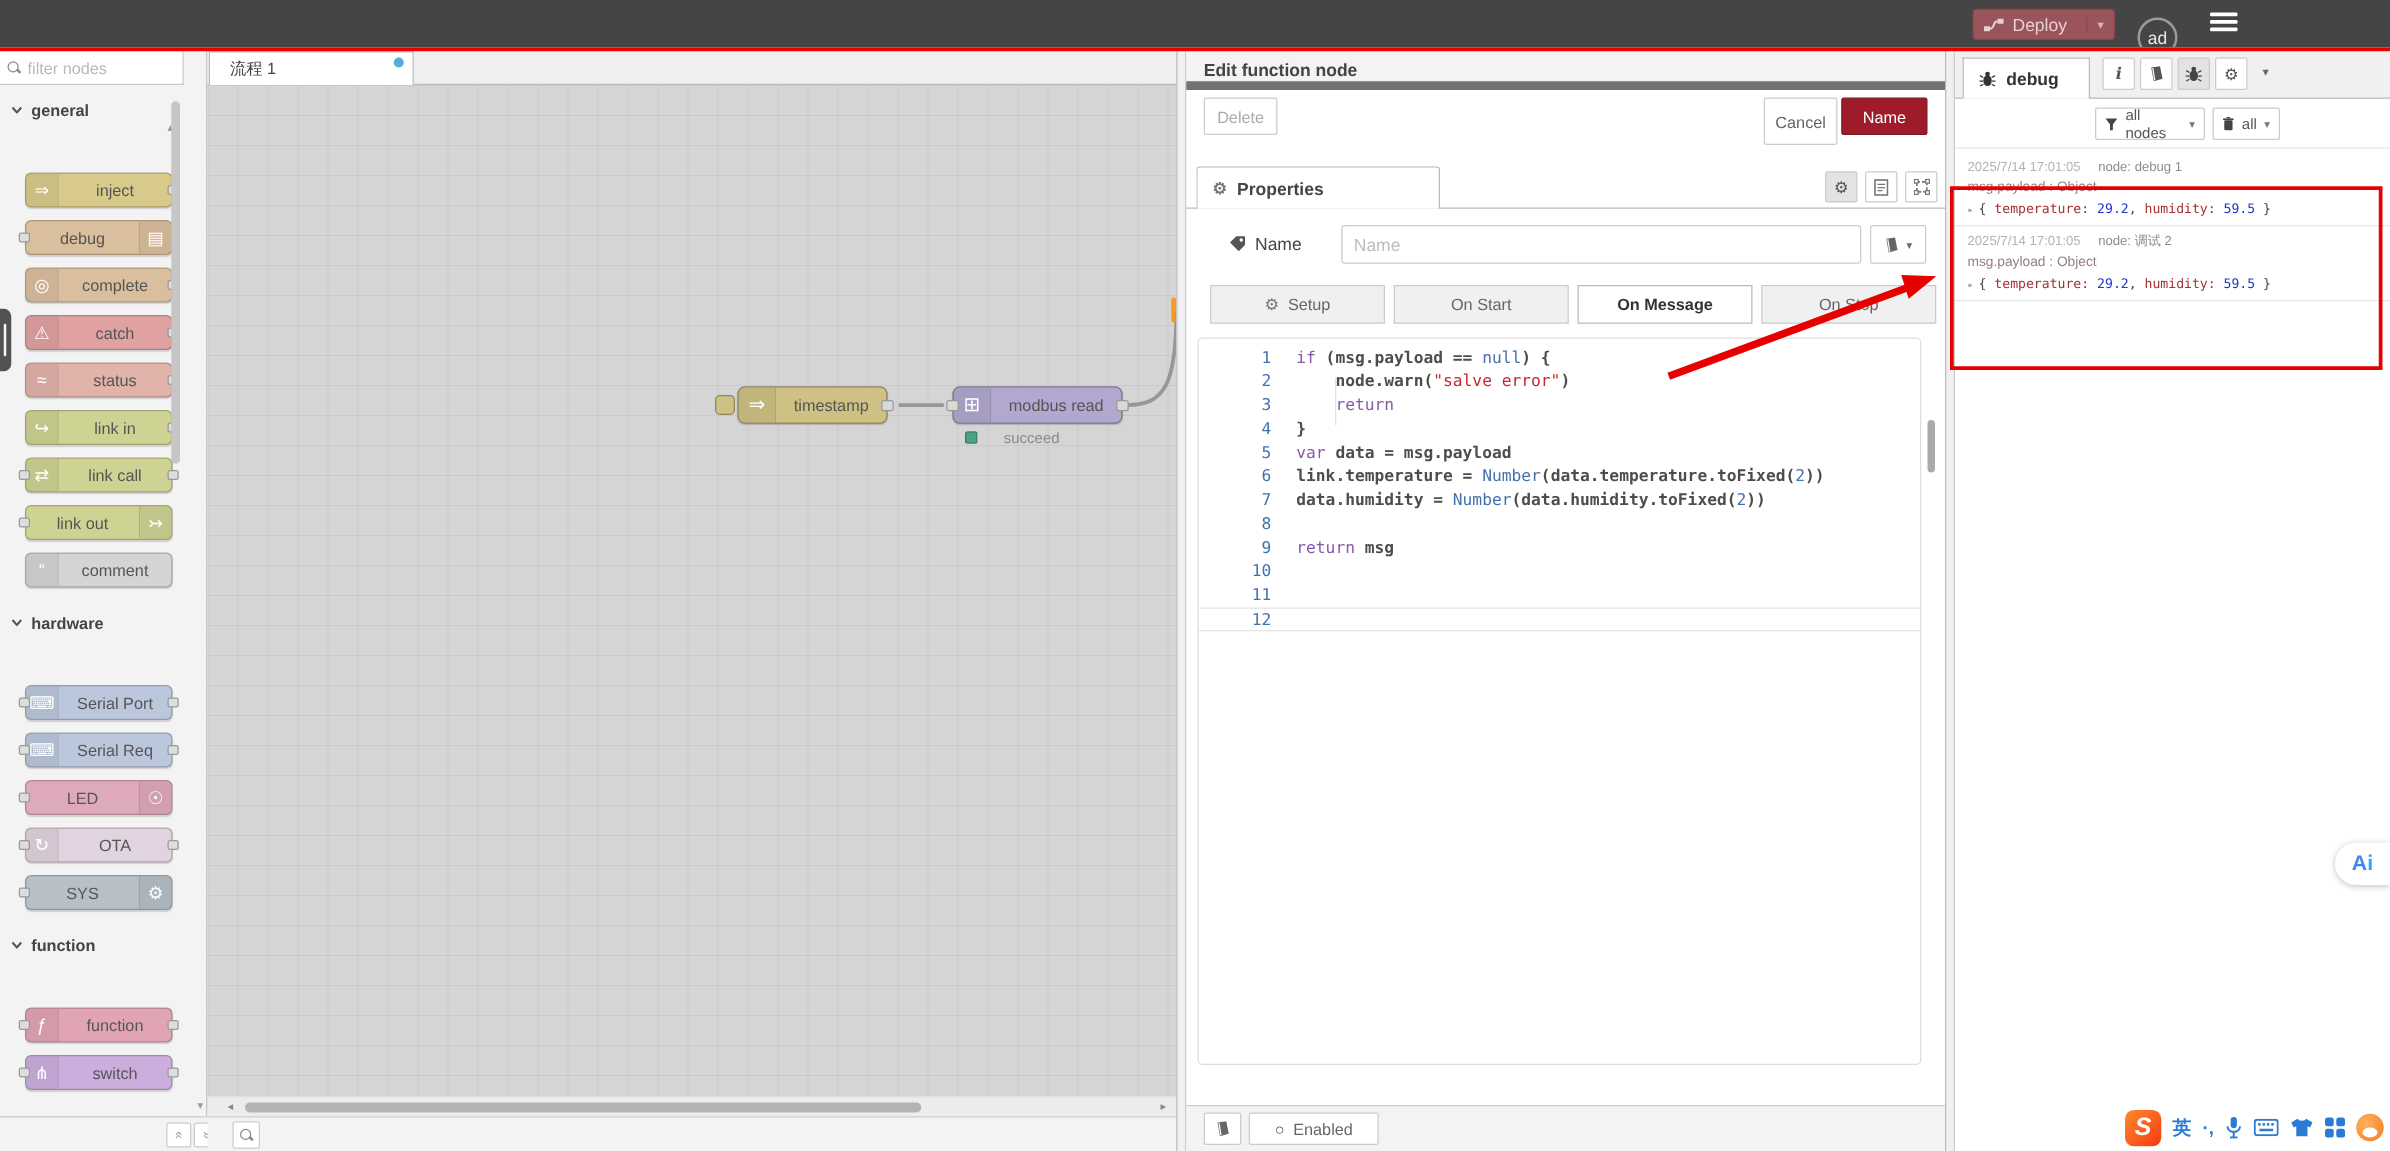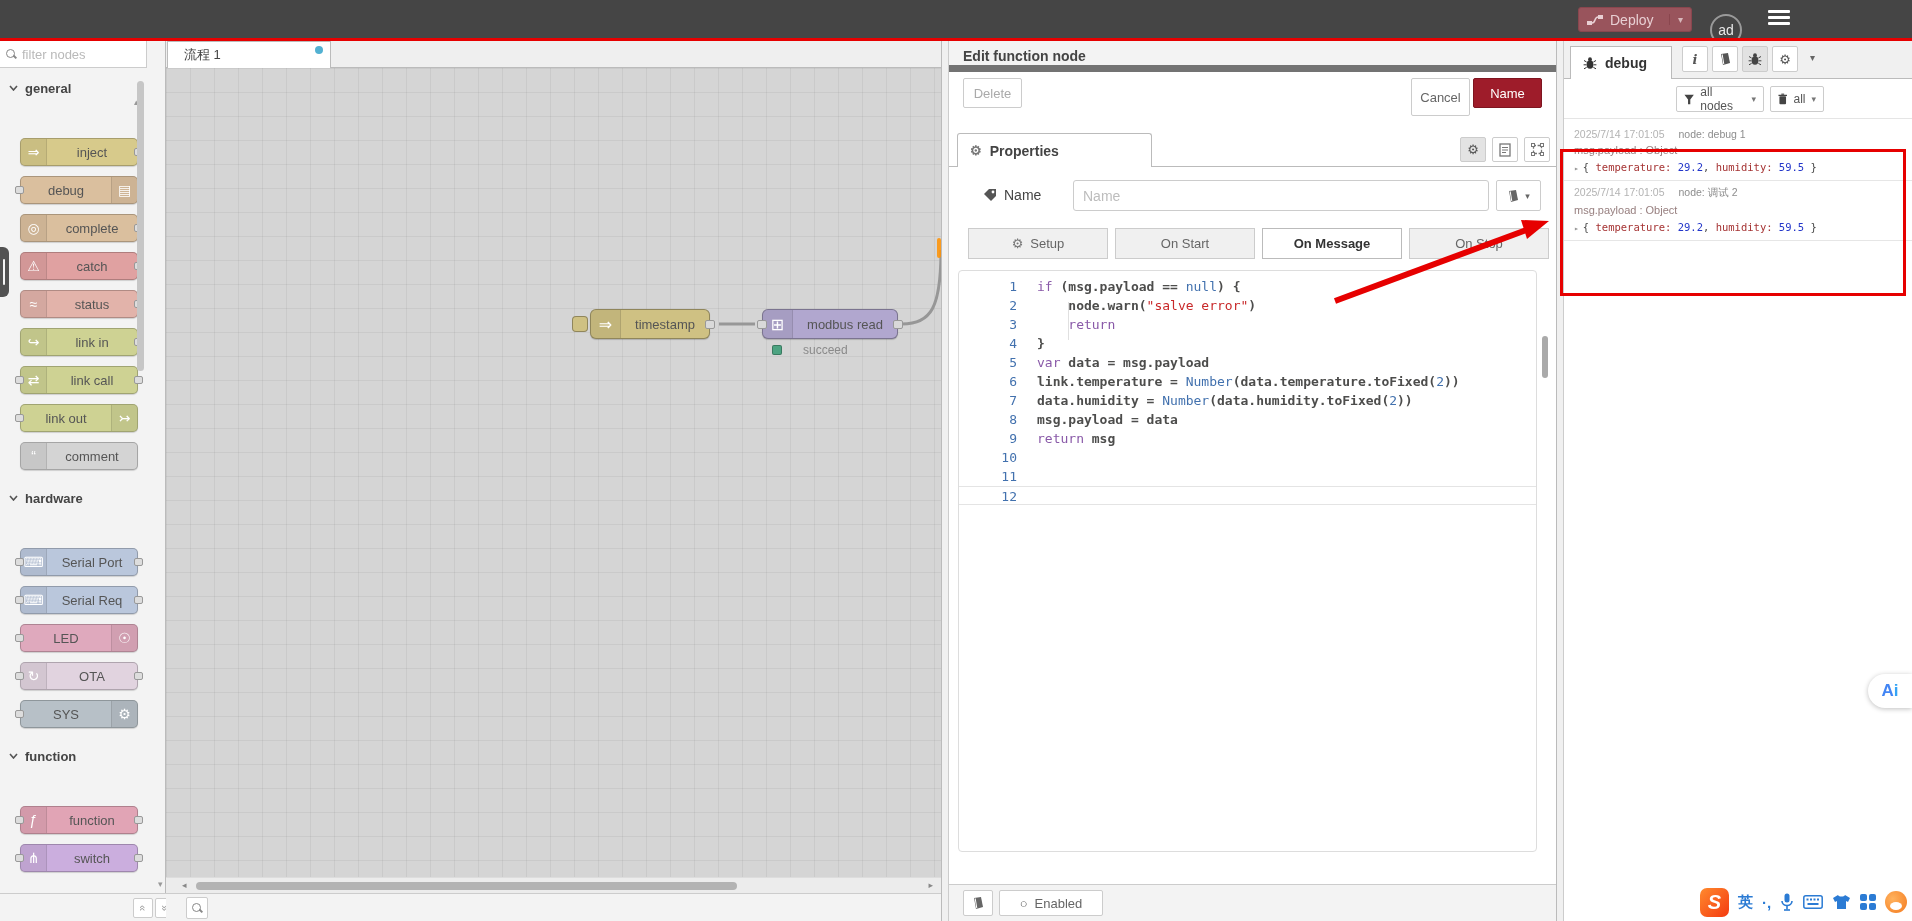--- a/index.html
+++ b/index.html
@@ -428,21 +428,21 @@
     <div class="editor" id="editor">
       <div class="edpad"></div>
       <div id="editor-lines">
           <div class="edrow"><div class="gut">1</div><div class="cod"><span class="tk-kw">if</span><span class="tk-pl"> (msg.payload == </span><span class="tk-num">null</span><span class="tk-pl">) {</span></div></div>
           <div class="edrow"><div class="gut">2</div><div class="cod"><span class="tk-pl">    node.warn(</span><span class="tk-str">"salve error"</span><span class="tk-pl">)</span></div></div>
           <div class="edrow"><div class="gut">3</div><div class="cod"><span class="tk-pl">    </span><span class="tk-kw">return</span></div></div>
           <div class="edrow"><div class="gut">4</div><div class="cod"><span class="tk-pl">}</span></div></div>
           <div class="edrow"><div class="gut">5</div><div class="cod"><span class="tk-kw">var</span><span class="tk-pl"> data = msg.payload</span></div></div>
           <div class="edrow"><div class="gut">6</div><div class="cod"><span class="tk-pl">link.temperature = </span><span class="tk-fn">Number</span><span class="tk-pl">(data.temperature.toFixed(</span><span class="tk-num">2</span><span class="tk-pl">))</span></div></div>
           <div class="edrow"><div class="gut">7</div><div class="cod"><span class="tk-pl">data.humidity = </span><span class="tk-fn">Number</span><span class="tk-pl">(data.humidity.toFixed(</span><span class="tk-num">2</span><span class="tk-pl">))</span></div></div>
-          <div class="edrow"><div class="gut">8</div><div class="cod"><span class="tk-pl">msg.payload = data</span></div></div>
+          <div class="edrow"><div class="gut">8</div></div>
           <div class="edrow"><div class="gut">9</div><div class="cod"><span class="tk-kw">return</span><span class="tk-pl"> msg</span></div></div>
           <div class="edrow"><div class="gut">10</div><div class="cod"></div></div>
           <div class="edrow"><div class="gut">11</div><div class="cod"></div></div>
           <div class="edrow active"><div class="gut">12</div><div class="cod"></div></div>
         </div>
       <div class="indent-guide"></div>
     </div>
     <div class="tray-scroll"></div>
 
     <div class="tray-f">

